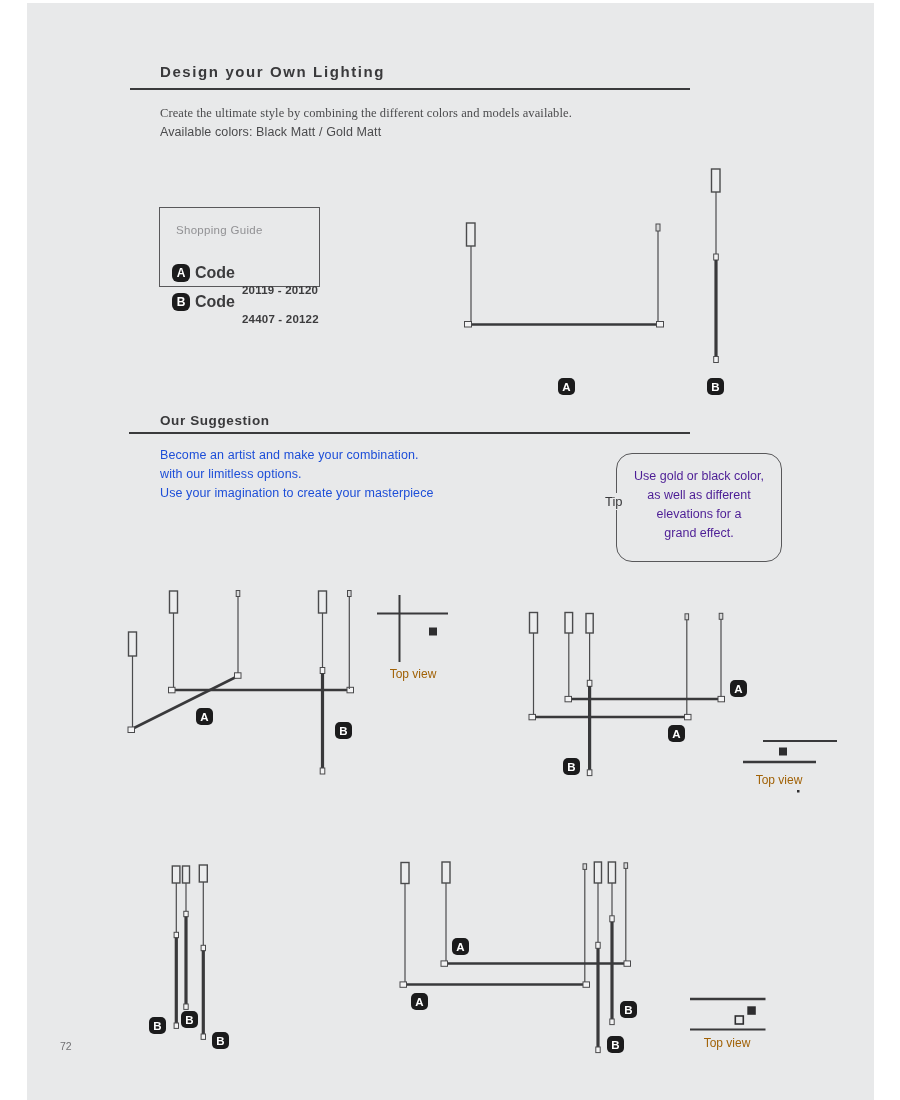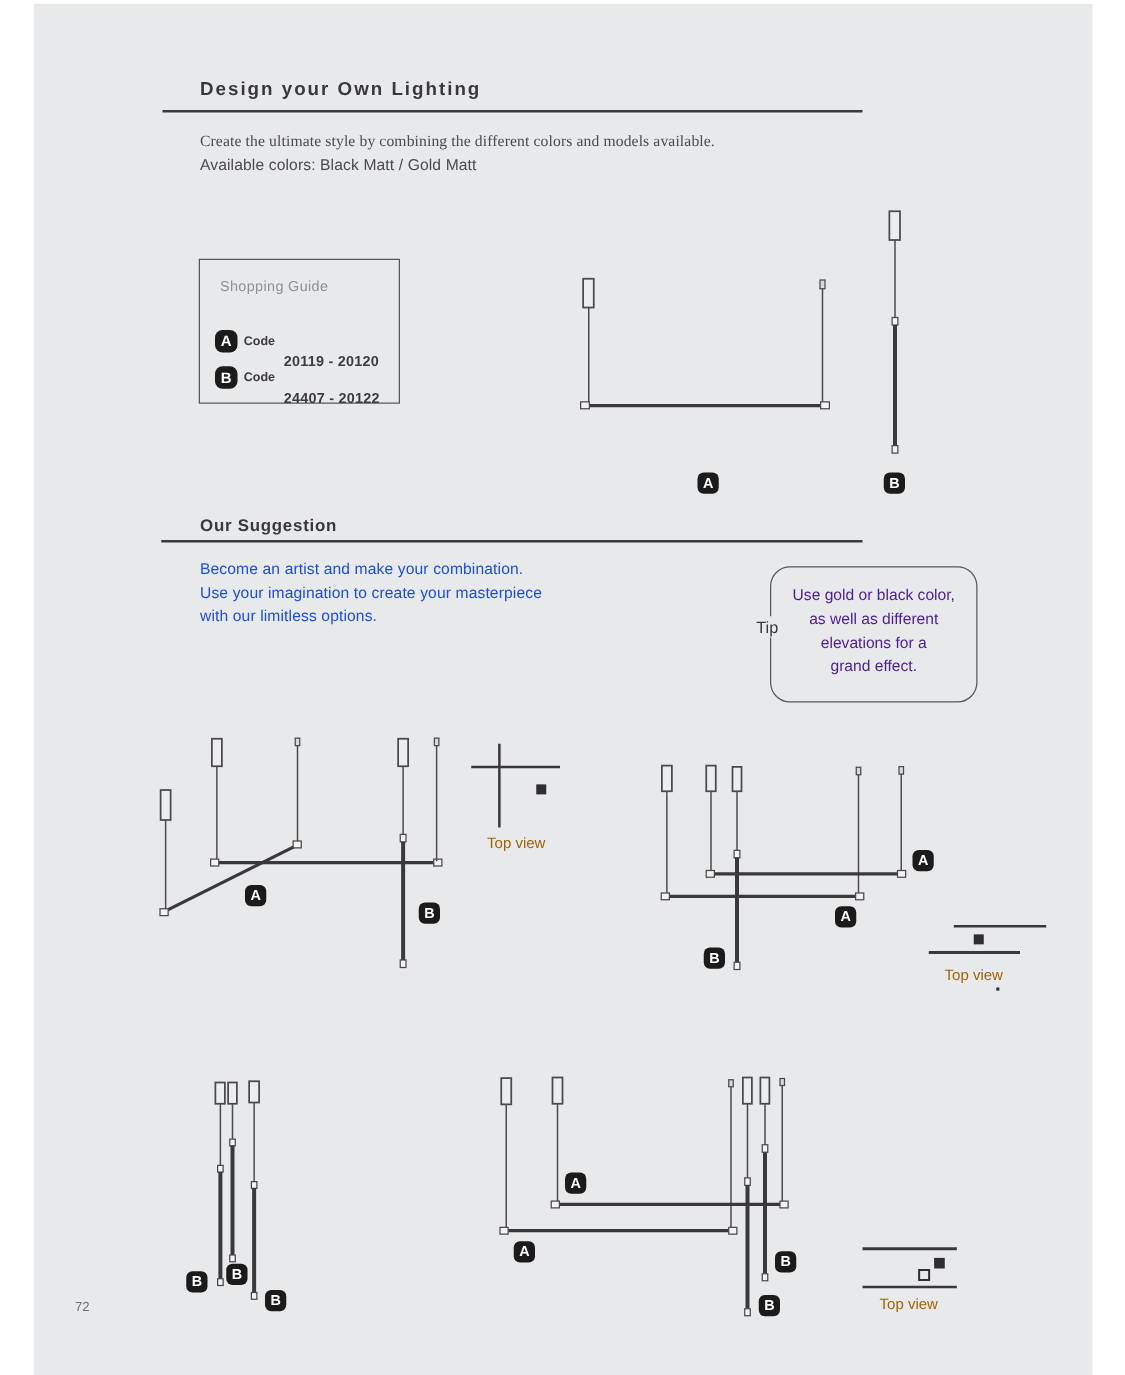--- a/index.html
+++ b/index.html
@@ -5,24 +5,24 @@
   * { margin:0; padding:0; box-sizing:border-box; }
   body { background:#ffffff; font-family:"Liberation Sans", sans-serif; }
   .screen { position:relative; width:900px; height:1100px; background:#ffffff; overflow:hidden; }
   .page-bg { position:absolute; left:27px; top:3px; width:847px; height:1097px; background:#e8e9ea; }
   .abs { position:absolute; }
 
   .title { left:160px; top:63px; font-size:15px; font-weight:bold; letter-spacing:1.6px; color:#39393b; }
   .rule { height:2px; background:#3a3a3c; }
   .intro { font-size:12.5px; color:#4b4b4d; letter-spacing:0.1px; }
 
-  .sg-box { left:159px; top:207px; width:161px; height:116px; border:1px solid #58585a; }
+  .sg-box { left:159px; top:207px; width:161px; height:80px; border:1px solid #58585a; }
   .sg-title { position:absolute; left:16px; top:16px; font-size:11.5px; color:#919194; letter-spacing:0.3px; }
   .sg-row { position:absolute; left:12px; display:flex; align-items:center; }
-  .sg-row .code-label { font-size:10px; font-weight:bold; color:#3c3c3e; margin-left:5px; }
+  .sg-row .code-label { font-size:16px; font-weight:bold; color:#3c3c3e; margin-left:5px; }
   .sg-row .code-range { font-size:11.5px; font-weight:bold; color:#3c3c3e; margin-left:7px; letter-spacing:0.2px;margin-top:34px; }
   .sg-badge { width:18px; height:18px; background:#1b1b1c; color:#fff; border-radius:6px; font-size:12px; font-weight:bold; display:flex; align-items:center; justify-content:center; }
 
   .badge { position:absolute; width:17px; height:17px; background:#1b1b1c; color:#ffffff; border-radius:5px; font-size:11.5px; font-weight:bold; display:flex; align-items:center; justify-content:center; }
 
   .sugg-title { left:160px; top:413px; font-size:13.5px; font-weight:bold; letter-spacing:0.6px; color:#39393b; }
   .sugg-par { left:160px; top:446px; font-size:12.5px; color:#1d4ed8; line-height:19px; letter-spacing:0.1px; }
 
   .tip-box { left:616px; top:453px; width:166px; height:109px; border:1px solid #58585a; border-radius:16px;
              text-align:center; font-size:12.5px; color:#4c1d95; line-height:19px; padding-top:13px; }
@@ -213,22 +213,22 @@
   <div class="badge" style="left:607px; top:1036px;">B</div>
 
   <div class="abs topview-label" style="left:378px; top:667px;">Top view</div>
   <div class="abs topview-label" style="left:744px; top:773px;">Top view</div>
   <div class="abs topview-label" style="left:692px; top:1036px;">Top view</div>
 
   <div class="abs sugg-title">Our Suggestion</div>
   <div class="abs rule" style="left:129px; top:432px; width:561px;"></div>
   <div class="abs sugg-par">
     <div>Become an artist and make your combination.</div>
+    <div>with our limitless options.</div>
     <div>Use your imagination to create your masterpiece</div>
-    <div>with our limitless options.</div>
   </div>
 
   <div class="abs tip-box">
     <div>Use gold or black color,</div>
     <div>as well as different</div>
     <div>elevations for a</div>
     <div>grand effect.</div>
   </div>
   <div class="abs tip-label">Tip</div>
 

